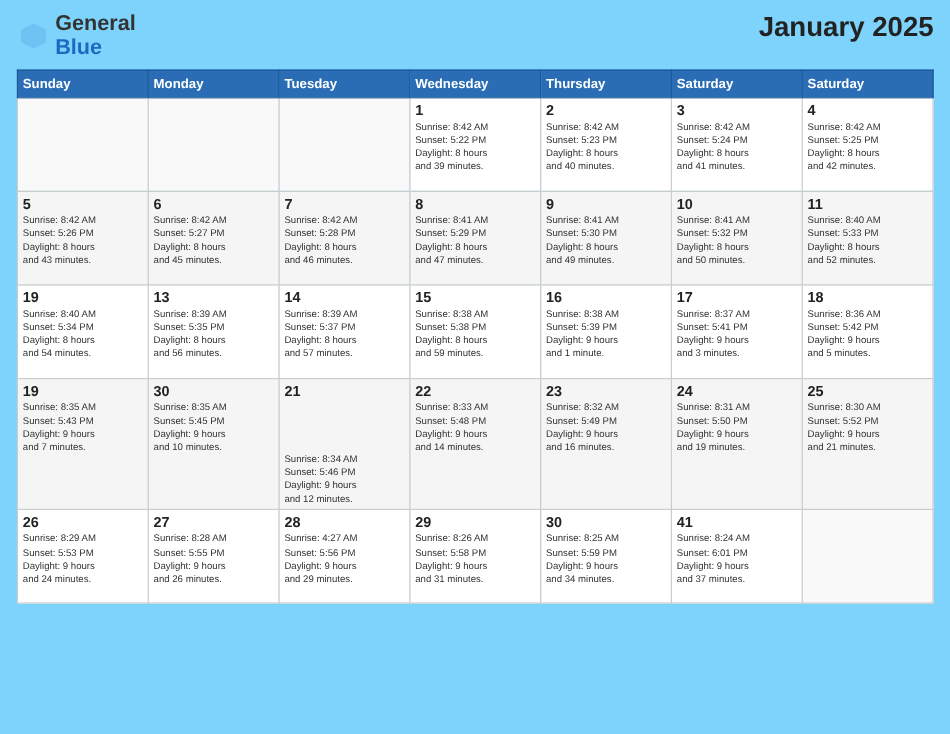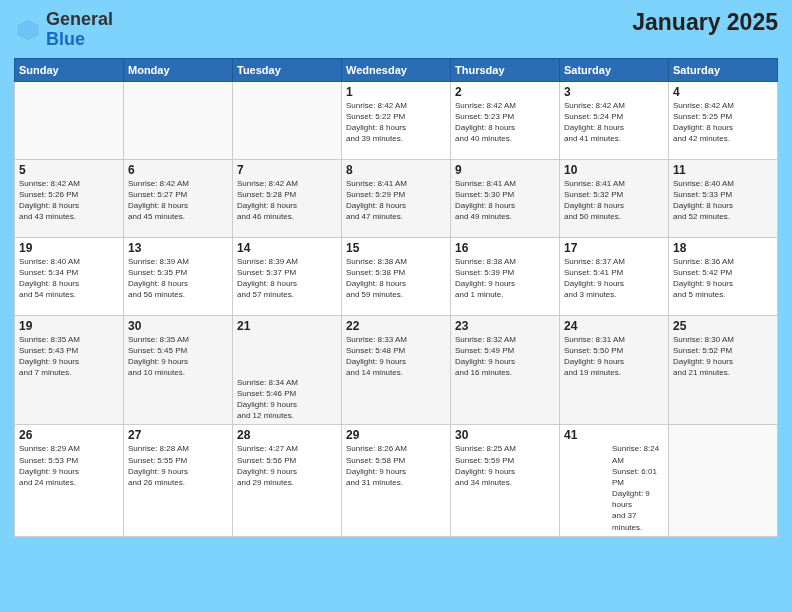--- a/index.html
+++ b/index.html
@@ -344,21 +344,21 @@
           </td>
           <td>
             <span class="day-num">30</span>
             <div class="day-info" style="white-space: pre-line;">Sunrise: 8:25 AM
 Sunset: 5:59 PM
 Daylight: 9 hours
 and 34 minutes.</div>
           </td>
           <td>
             <span class="day-num">41</span>
-            <div class="day-info" style="white-space: pre-line; margin-left: 48px;">Sunrise: 8:24 AM
+            <div class="day-info" style="white-space: pre-line;">Sunrise: 8:24 AM
 Sunset: 6:01 PM
 Daylight: 9 hours
 and 37 minutes.</div>
           </td>
           <td class="empty-cell"></td>
         </tr>
       </tbody>
   </table>
 </div>
 

